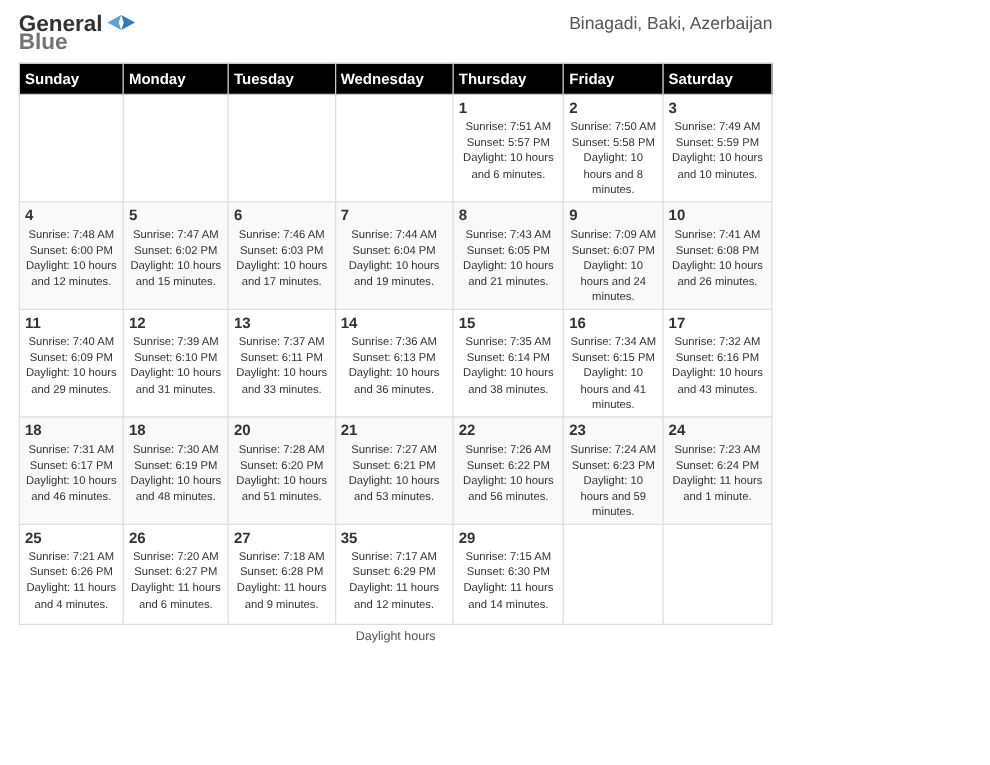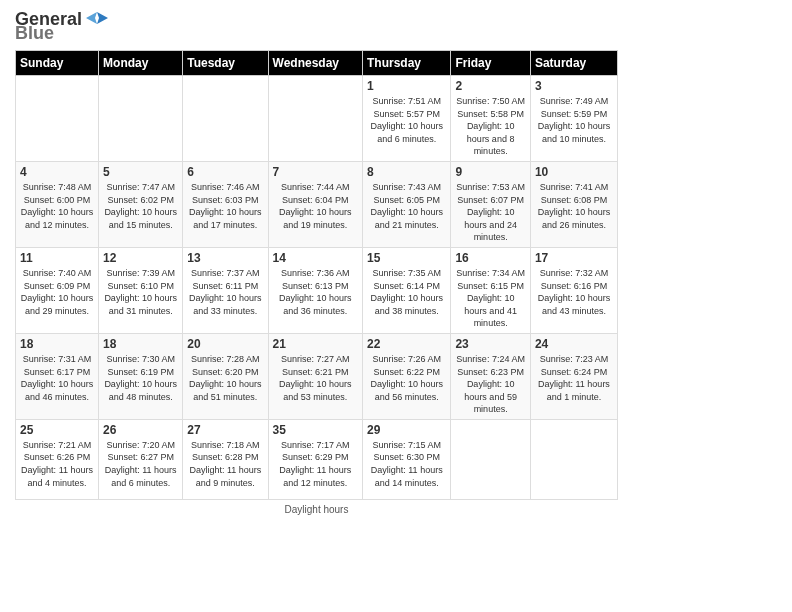--- a/index.html
+++ b/index.html
@@ -110,20 +110,21 @@
           <span class="logo-text-general">General</span>
           <svg width="22" height="18" viewBox="0 0 22 18" style="margin-left:2px;">
             <polygon points="11,2 22,8 11,14 13,8" fill="#2e7abf"></polygon>
             <polygon points="11,2 0,8 11,14 9,8" fill="#5ba3d9"></polygon>
           </svg>
         </div>
         <span class="logo-text-blue" style="margin-top:-4px;">Blue</span>
       </div>
     </div>
     <div class="title-block">
+      <div class="subtitle">Binagadi, Baki, Azerbaijan</div>
     </div>
   </div>
 
   <table>
     <thead>
       <tr>
         <th>Sunday</th>
         <th>Monday</th>
         <th>Tuesday</th>
         <th>Wednesday</th>
@@ -183,21 +184,21 @@
 Daylight: 10 hours and 19 minutes.</div>
           </td>
           <td>
             <span class="day-num">8</span>
             <div class="day-info">Sunrise: 7:43 AM
 Sunset: 6:05 PM
 Daylight: 10 hours and 21 minutes.</div>
           </td>
           <td>
             <span class="day-num">9</span>
-            <div class="day-info">Sunrise: 7:53 AM
+            <div class="day-info">Sunrise: 7:09 AM
 Sunset: 6:07 PM
 Daylight: 10 hours and 24 minutes.</div>
           </td>
           <td>
             <span class="day-num">10</span>
             <div class="day-info">Sunrise: 7:41 AM
 Sunset: 6:08 PM
 Daylight: 10 hours and 26 minutes.</div>
           </td>
         </tr>

